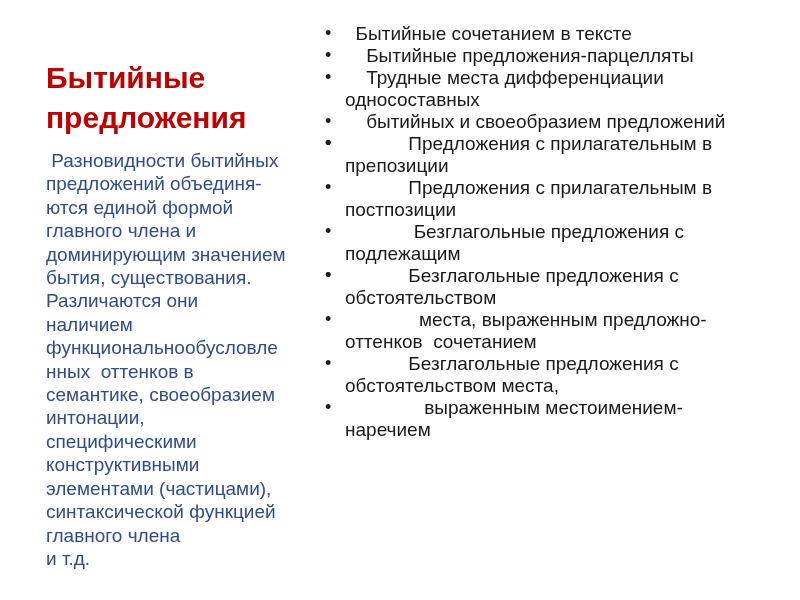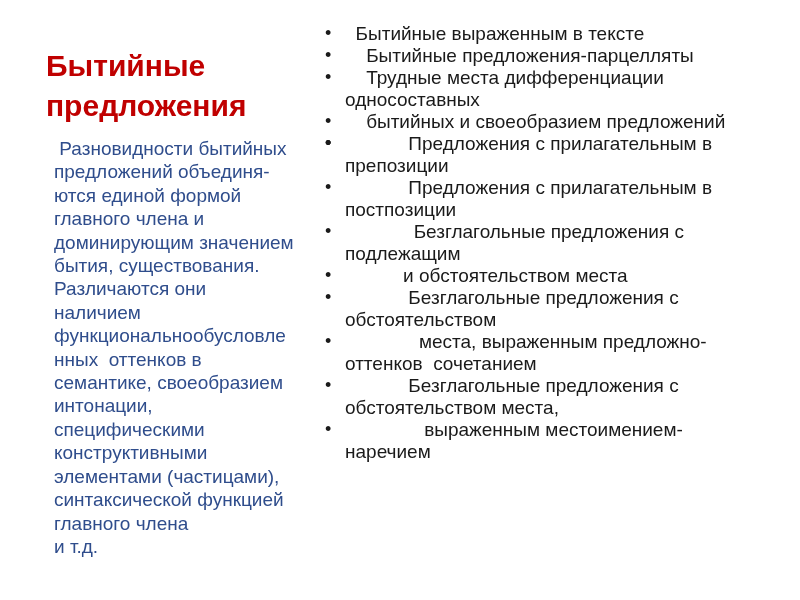--- a/index.html
+++ b/index.html
@@ -20,29 +20,29 @@
     background: var(--bg-color, #ffffff);
     overflow: hidden;
   }
   .left-col {
     position: absolute;
     left: 46px;
     top: 46px;
     width: 262px;
   }
   .slide-title {
-    margin: 0 0 11px 0;
+    margin: 12px 0 11px 0;
     font-size: 30px;
     line-height: 40px;
     font-weight: bold;
     color: var(--title-color, #C00000);
     letter-spacing: 0px;
   }
   .intro-paragraph {
-    margin: 8px;
+    margin: 0;
     font-size: 19px;
     line-height: 23.4px;
     color: var(--intro-color, #2F4D8C);
     white-space: pre-wrap;
   }
   .bullet-list {
     position: absolute;
     left: 318px;
     top: 23px;
     width: 478px;
@@ -91,21 +91,21 @@
 конструктивными
 элементами (частицами),
 синтаксической функцией
 главного члена
 и т.д.</p>
   </div>
 
   <ul class="bullet-list">
     <li class="bullet-item">
       <span class="bullet-dot">•</span>
-      <span class="bullet-text">  Бытийные выраженным в тексте</span>
+      <span class="bullet-text">  Бытийные сочетанием в тексте</span>
     </li>
     <li class="bullet-item">
       <span class="bullet-dot">•</span>
       <span class="bullet-text">    Бытийные предложения-парцелляты</span>
     </li>
     <li class="bullet-item">
       <span class="bullet-dot">•</span>
       <span class="bullet-text">    Трудные места дифференциации
 односоставных</span>
     </li>
@@ -129,21 +129,20 @@
       <span class="bullet-text">            Предложения с прилагательным в
 постпозиции</span>
     </li>
     <li class="bullet-item">
       <span class="bullet-dot">•</span>
       <span class="bullet-text">             Безглагольные предложения с
 подлежащим</span>
     </li>
     <li class="bullet-item">
       <span class="bullet-dot">•</span>
-      <span class="bullet-text">           и обстоятельством места</span>
     </li>
     <li class="bullet-item">
       <span class="bullet-dot">•</span>
       <span class="bullet-text">            Безглагольные предложения с
 обстоятельством</span>
     </li>
     <li class="bullet-item">
       <span class="bullet-dot">•</span>
       <span class="bullet-text">              места, выраженным предложно-
 оттенков  сочетанием</span>

